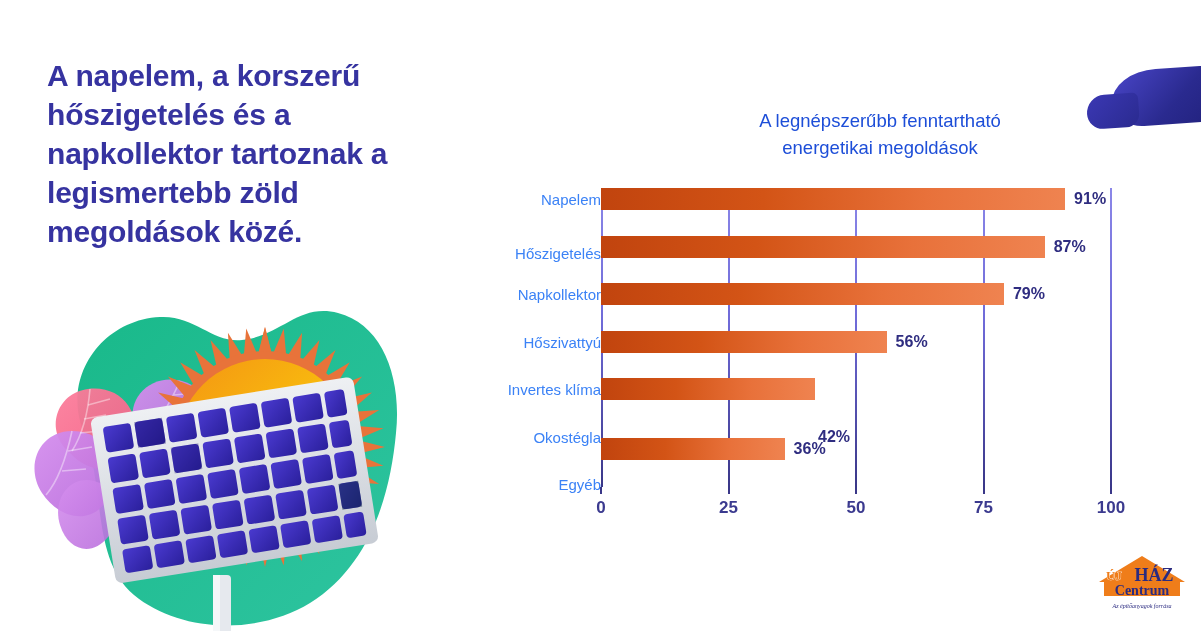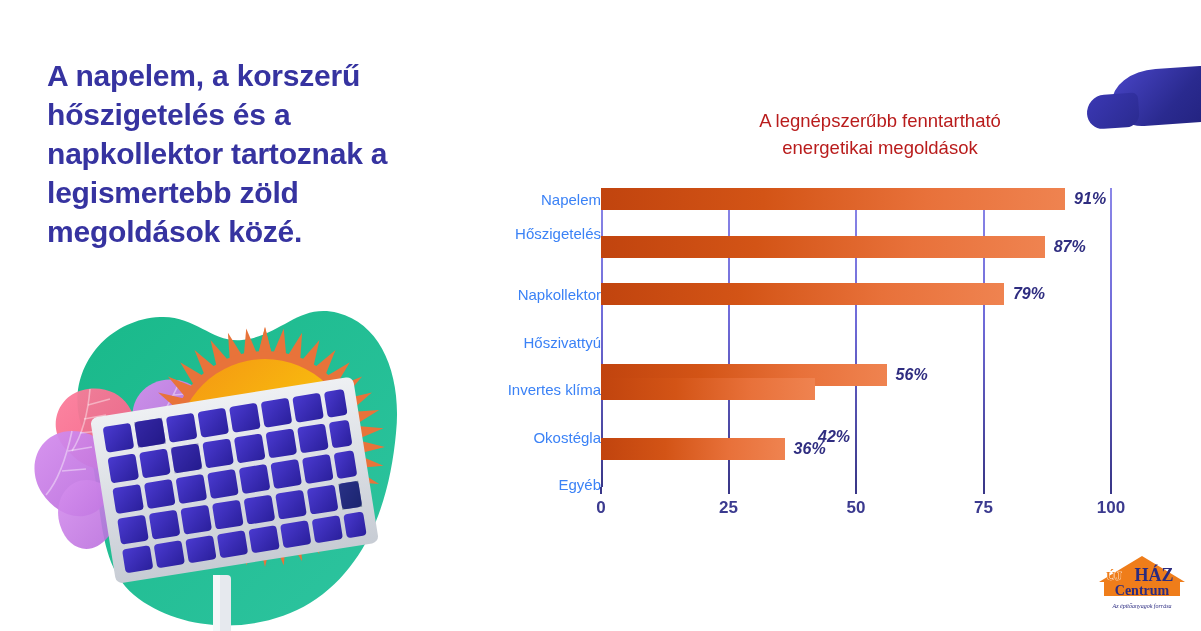--- a/index.html
+++ b/index.html
@@ -36,21 +36,21 @@
   }
 
   
   .illo{position:absolute;left:30px;top:285px;width:400px;height:346px;}
   .illo svg{display:block;width:400px;height:346px;}
 
   
   .chart-title{
     position:absolute;left:640px;top:108px;width:480px;
     text-align:center;
-    color:#b91c1c;
+    color:#1d4ed8;
     font-size:18.5px;
     line-height:1.45;
   }
   .chart{
     position:absolute;left:470px;top:180px;width:700px;height:345px;
   }
   .cat-col{
     position:absolute;left:0;top:0;width:131px;height:312px;
   }
   .cat-label{
@@ -69,21 +69,21 @@
     position:absolute;left:0;top:8px;width:2px;height:299px;
     background:linear-gradient(to bottom,#8b87e8 0%,#6f6ad8 45%,#3a3788 100%);
   }
   .bar-row{position:absolute;left:0;height:22px;}
   .bar{
     position:absolute;left:0;top:0;height:22px;
     background:linear-gradient(to right,#c1440e 0%,#d35416 35%,#e8713a 70%,#ef8350 100%);
   }
   .bar-val{
     position:absolute;top:50%;transform:translateY(-50%);
-    color:#2f2d80;font-size:16px;font-weight:bold;white-space:nowrap;font-style:italic;
+    color:#2f2d80;font-size:16px;font-weight:bold;white-space:nowrap;
   }
   .tick-marks{position:absolute;left:131px;top:307px;width:510px;height:8px;}
   .tick{position:absolute;top:0;width:2px;height:7px;background:#3a3788;}
   .tick-labels{position:absolute;left:131px;top:318px;width:510px;height:28px;}
   .tick-label{
     position:absolute;top:0;transform:translateX(-50%);
     color:#3b3a8f;font-size:17px;font-weight:bold;
   }
 
   
@@ -267,21 +267,21 @@
   </div>
 
   <div class="chart-title">
     <div>A legnépszerűbb fenntartható</div>
     <div>energetikai megoldások</div>
   </div>
 
   <div class="chart">
     <div class="cat-col">
         <div class="cat-label" style="top: 19px;">Napelem</div>
-        <div class="cat-label" style="top: 53px; margin-left: 48px;">Hőszigetelés</div>
+        <div class="cat-label" style="top: 73px; margin-left: 48px;">Hőszigetelés</div>
         <div class="cat-label" style="top: 114px;">Napkollektor</div>
         <div class="cat-label" style="top: 161.5px;">Hőszivattyú</div>
         <div class="cat-label" style="top: 209px;">Invertes klíma</div>
         <div class="cat-label" style="top: 256.5px;">Okostégla</div>
         <div class="cat-label" style="top: 304px;">Egyéb</div>
       </div>
     <div class="plot">
       <div class="axis-line"></div>
     <div class="gridline" style="left: 126.5px;"></div>
         <div class="gridline" style="left: 254px;"></div>
@@ -292,21 +292,21 @@
           <div class="bar-val" style="left: 473.1px;">91%</div>
         </div>
         <div class="bar-row" style="top: 55.5px; width: 576px;">
           <div class="bar" style="width: 443.7px;"></div>
           <div class="bar-val" style="left: 452.7px;">87%</div>
         </div>
         <div class="bar-row" style="top: 103px; width: 510px; padding-left: 47px;">
           <div class="bar" style="width: 402.9px;"></div>
           <div class="bar-val" style="left: 411.9px;">79%</div>
         </div>
-        <div class="bar-row" style="top: 150.5px; width: 582px; margin-top: 33px;">
+        <div class="bar-row" style="top: 150.5px; width: 582px;">
           <div class="bar" style="width: 285.6px;"></div>
           <div class="bar-val" style="left: 294.6px;">56%</div>
         </div>
         <div class="bar-row" style="top: 198px; width: 510px;">
           <div class="bar" style="width: 214.2px;"></div>
           <div class="bar-val" style="left: 217px; margin-top: 48px;">42%</div>
         </div>
         <div class="bar-row" style="top: 258px; width: 610px;">
           <div class="bar" style="width: 183.6px;"></div>
           <div class="bar-val" style="left: 192.6px;">36%</div>

